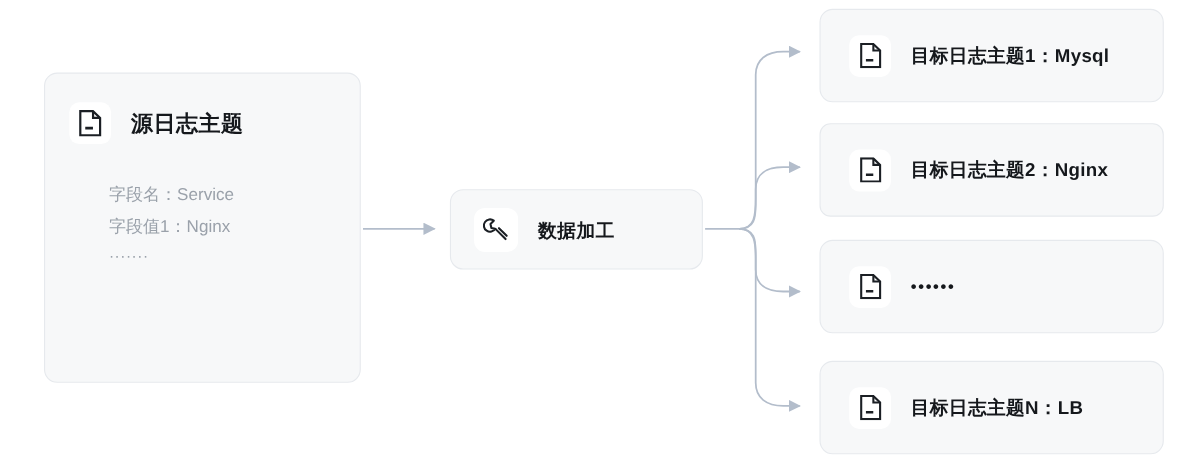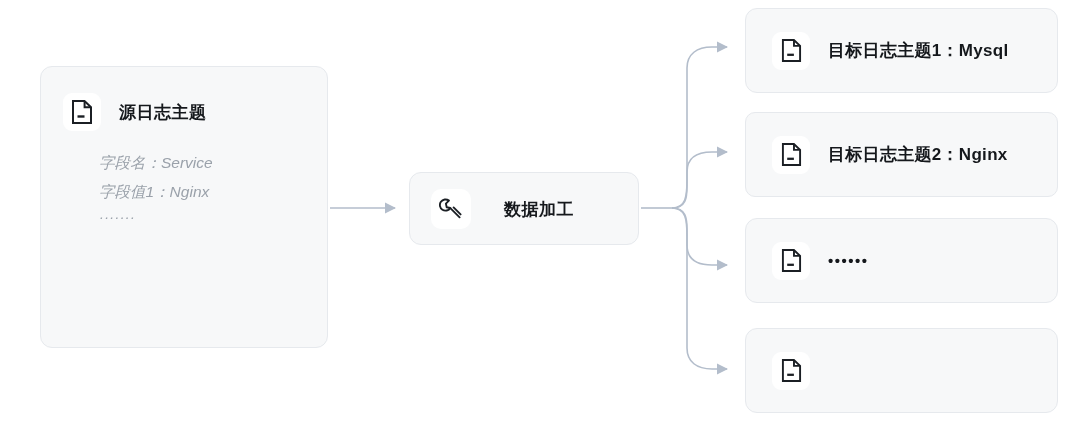--- a/index.html
+++ b/index.html
@@ -52,32 +52,31 @@
     height: 38px;
     background: #ffffff;
     border-radius: 9px;
     display: flex;
     align-items: center;
     justify-content: center;
     flex: 0 0 auto;
   }
   .source-title {
     margin-left: 18px;
-    font-size: 17px;
+    font-size: 20px;
     font-weight: bold;
     color: #15181c;
     letter-spacing: 0.5px;
     white-space: nowrap;
   }
   .field-list {
     position: absolute;
     left: 58px;
-    top: 81px;
+    top: 96px;
     width: 220px;
-    font-style: italic;
   }
   .field-line {
     font-size: 15.5px;
     color: #9aa1aa;
     line-height: 29px;
     white-space: nowrap;
   }
   .field-line.dots {
     font-size: 14px;
     line-height: 22px;
@@ -102,21 +101,21 @@
     width: 40px;
     height: 40px;
     background: #ffffff;
     border-radius: 10px;
     display: flex;
     align-items: center;
     justify-content: center;
     flex: 0 0 auto;
   }
   .process-title {
-    margin-left: 33px;
+    margin-left: 18px;
     font-size: 17px;
     font-weight: bold;
     color: #15181c;
     letter-spacing: 0.5px;
     white-space: nowrap;
     font-family: Liberation Serif, serif;
   }
 
   
   .target-card {
@@ -272,16 +271,17 @@
 
   <div class="card target-card t4">
     <div class="target-inner">
       <span class="target-tile">
         <svg class="doc-svg" width="21" height="23" viewBox="0 0 22 24" aria-hidden="true">
           <path d="M2 1 H13.5 L20 7.2 V23 H2 Z" fill="none" stroke="#1b1f24" stroke-width="2"></path>
           <path d="M13.6 1.4 V7.2 H19.6" fill="none" stroke="#1b1f24" stroke-width="2"></path>
           <path d="M6.5 16.5 H13.5" fill="none" stroke="#1b1f24" stroke-width="2.4"></path>
         </svg>
       </span>
+      <span class="target-label">目标日志主题N：LB</span>
     </div>
   </div>
 
 </div>
 
 </body></html>

